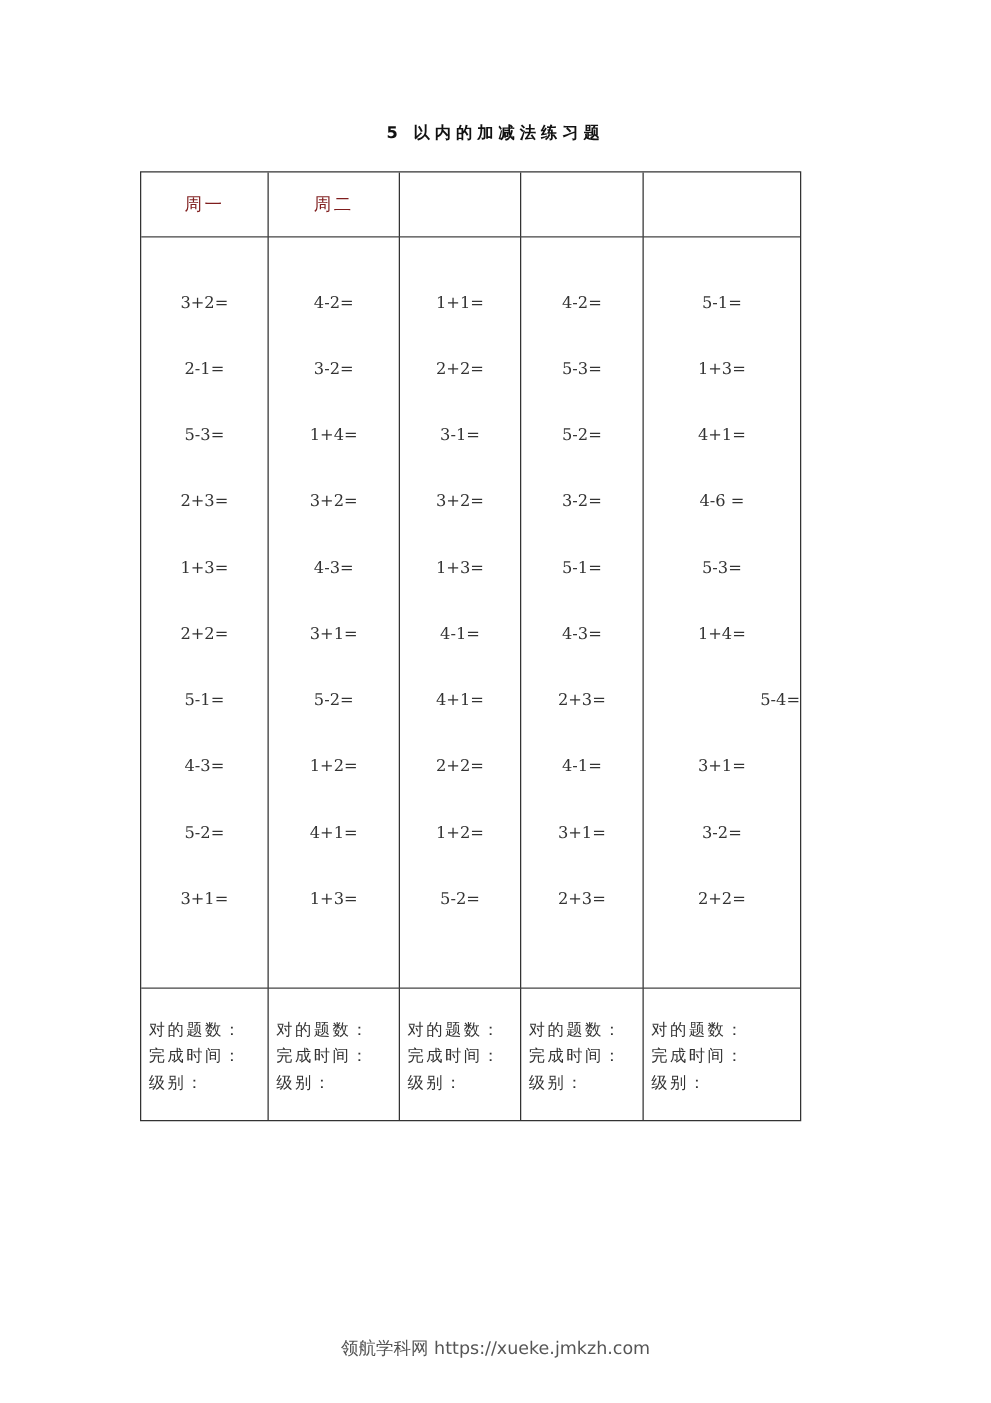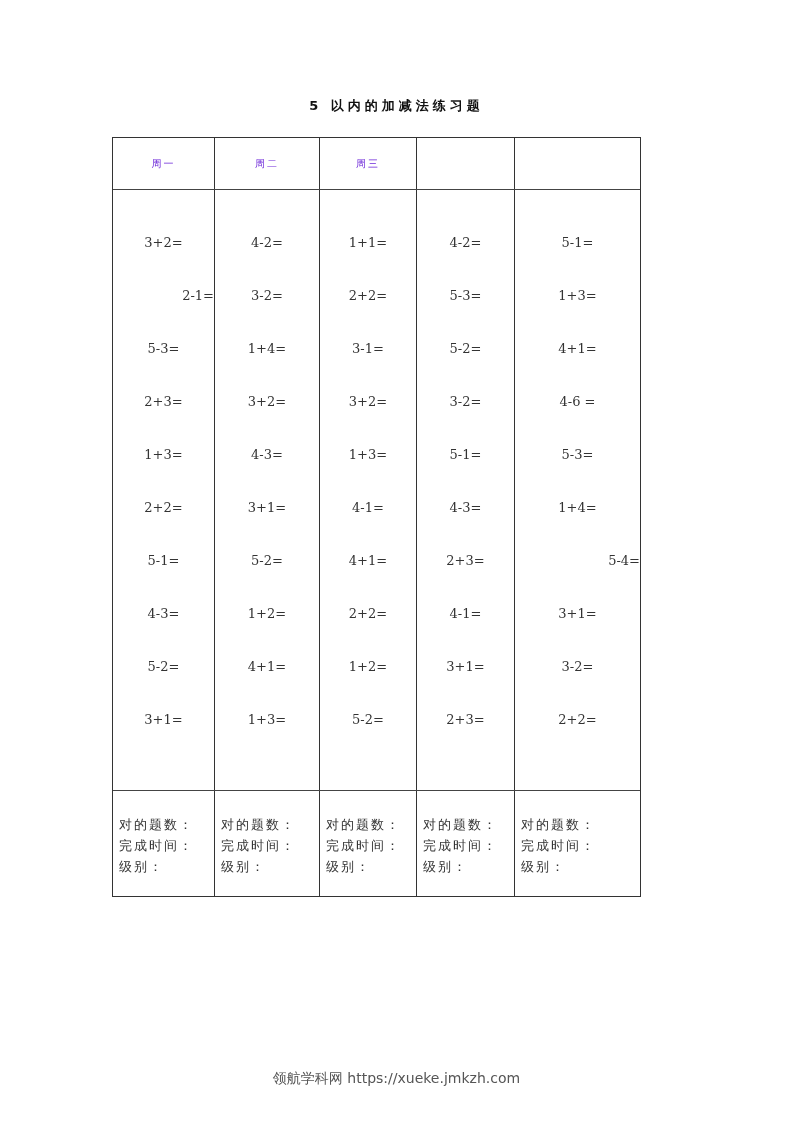--- a/index.html
+++ b/index.html
@@ -6,21 +6,21 @@
   body { width: 793px; height: 1122px; position: relative; overflow: hidden;
          font-family: "DejaVu Serif", "Liberation Serif", serif; color: #222; }
   .title { position: absolute; top: 97px; left: 0; width: 793px; text-align: center;
            font-family: "DejaVu Sans", "Liberation Sans", sans-serif; font-weight: bold;
            font-size: 13px; letter-spacing: 4px; color: #111; }
   .sheet { position: absolute; left: 112px; top: 137px; width: 529px; height: 760px;
            border: 1.5px solid #333; box-sizing: border-box; }
   .col-line { position: absolute; top: 0; bottom: 0; width: 0; border-left: 1.5px solid #333; }
   .row-line { position: absolute; left: 0; right: 0; height: 0; border-top: 1.5px solid #444; }
   .header-cell { position: absolute; top: 0; height: 52px; display: flex; align-items: center;
-                 justify-content: center; font-size: 10px; color: #6d28d9; letter-spacing: 2px; }
+                 justify-content: center; font-size: 14px; color: #7f1d1d; letter-spacing: 2px; }
   .col { position: absolute; top: 52px; }
   .problem { position: absolute; width: 100%; text-align: center; font-size: 13px; color: #333; }
   .footer-cell { position: absolute; top: 676px; font-size: 13px; color: #333; line-height: 21px;
                  letter-spacing: 2px; }
   .watermark { position: absolute; top: 1070px; left: 0; width: 793px; text-align: center;
                font-family: "DejaVu Sans", "Liberation Sans", sans-serif; font-size: 14px; color: #555; }
 </style>
 </head>
 <body>
 
@@ -31,26 +31,25 @@
   <div class="col-line" style="left:101px"></div>
   <div class="col-line" style="left:206px"></div>
   <div class="col-line" style="left:303px"></div>
   <div class="col-line" style="left:401px"></div>
 
   <div class="row-line" style="top:51px"></div>
   <div class="row-line" style="top:652px"></div>
 
   <div class="header-cell" style="left:0;width:101px">周一</div>
   <div class="header-cell" style="left:102px;width:104px">周二</div>
-  <div class="header-cell" style="left:207px;width:96px">周三</div>
 
   <div id="cols">
       <div class="col" style="left: 0px; width: 101px;">
         <div class="problem" style="top: 45px;">3+2=</div>
-        <div class="problem" style="top: 98px; text-align: right;">2-1=</div>
+        <div class="problem" style="top: 98px;">2-1=</div>
         <div class="problem" style="top: 151px;">5-3=</div>
         <div class="problem" style="top: 204px;">2+3=</div>
         <div class="problem" style="top: 257px;">1+3=</div>
         <div class="problem" style="top: 310px;">2+2=</div>
         <div class="problem" style="top: 363px;">5-1=</div>
         <div class="problem" style="top: 416px;">4-3=</div>
         <div class="problem" style="top: 469px;">5-2=</div>
         <div class="problem" style="top: 522px;">3+1=</div>
       </div>
       <div class="col" style="left: 102px; width: 104px;">

